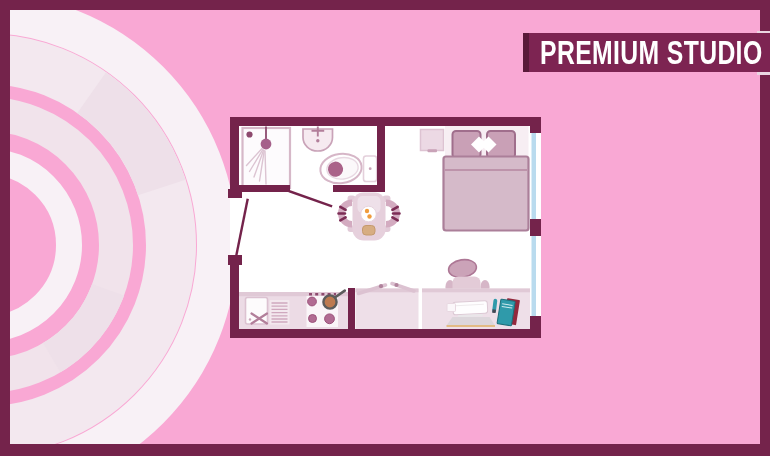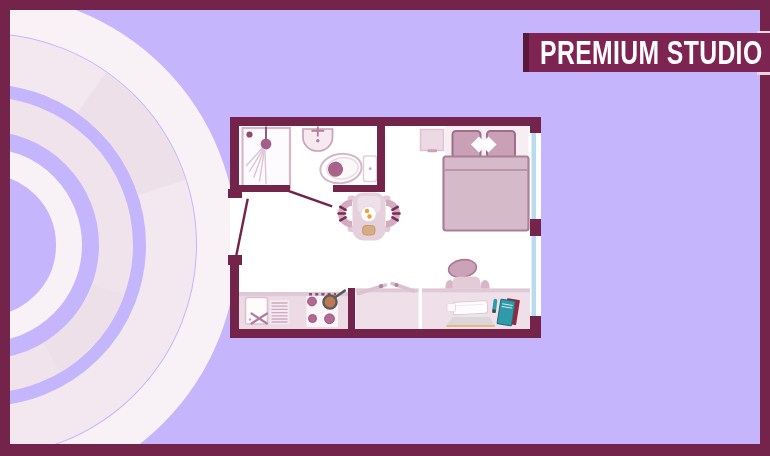--- a/index.html
+++ b/index.html
@@ -1,16 +1,16 @@
 <!DOCTYPE html>
 <html style="--frame: #74234b; --wall: #74234b; --banner-bg: #7d2452; --banner-fold: #5a1939; --banner-text: #ffffff; --window-blue: #b9dbee; --furniture-light: #eedfe8; --furniture-edge: #e0c9d6; --counter: #ecdbe5; --duvet: #d5bac9; --duvet-edge: #ab7f99; --pillow: #c9a0b6; --accent-dark-pink: #aa6289; --burner: #b16b92; --chair-slat: #7c2d55; --chair-crescent: #d3abc0; --plate-orange: #f09c3c; --bread-tan: #d7ad82; --pan-rim: #5c5c5c; --pan-inside: #bd7a50; --book-teal: #2f9aaa; --book-red: #93293d; --pad-edge-tan: #e0b165; --arc-1: #f8f1f6; --arc-2: #f3e8ef; --arc-3: #f1e3eb; --arc-4: #eee0e9;"><head>
 <meta charset="utf-8">
 <style>
   html,body{margin:0;padding:0;background:#fff;}
-  .page{position:relative;width:770px;height:456px;background:#c4b5fd;overflow:hidden;
+  .page{position:relative;width:770px;height:456px;background:#f9a8d4;overflow:hidden;
         font-family:"Liberation Sans",sans-serif;}
   .frame{position:absolute;inset:0;border-style:solid;border-color:var(--frame,#74234b);
          border-width:10px 10px 12px 10px;pointer-events:none;z-index:4;}
   .plan-svg{position:absolute;left:0;top:0;z-index:1;}
   .banner{position:absolute;left:523px;top:33px;right:0;height:39px;
           background:var(--banner-bg,#7d2452);display:flex;align-items:center;z-index:6;}
   .banner::before{content:'';position:absolute;right:0;top:-2.5px;width:13px;height:2.5px;background:#ead6e2;}
   .banner::after{content:'';position:absolute;right:0;bottom:-3px;width:13px;height:3px;background:#ead6e2;}
   .banner-fold{position:absolute;left:0;top:0;bottom:0;width:6px;background:var(--banner-fold,#5a1939);}
   .banner-text{color:var(--banner-text,#fff);font-weight:700;font-size:33px;letter-spacing:0.5px;

